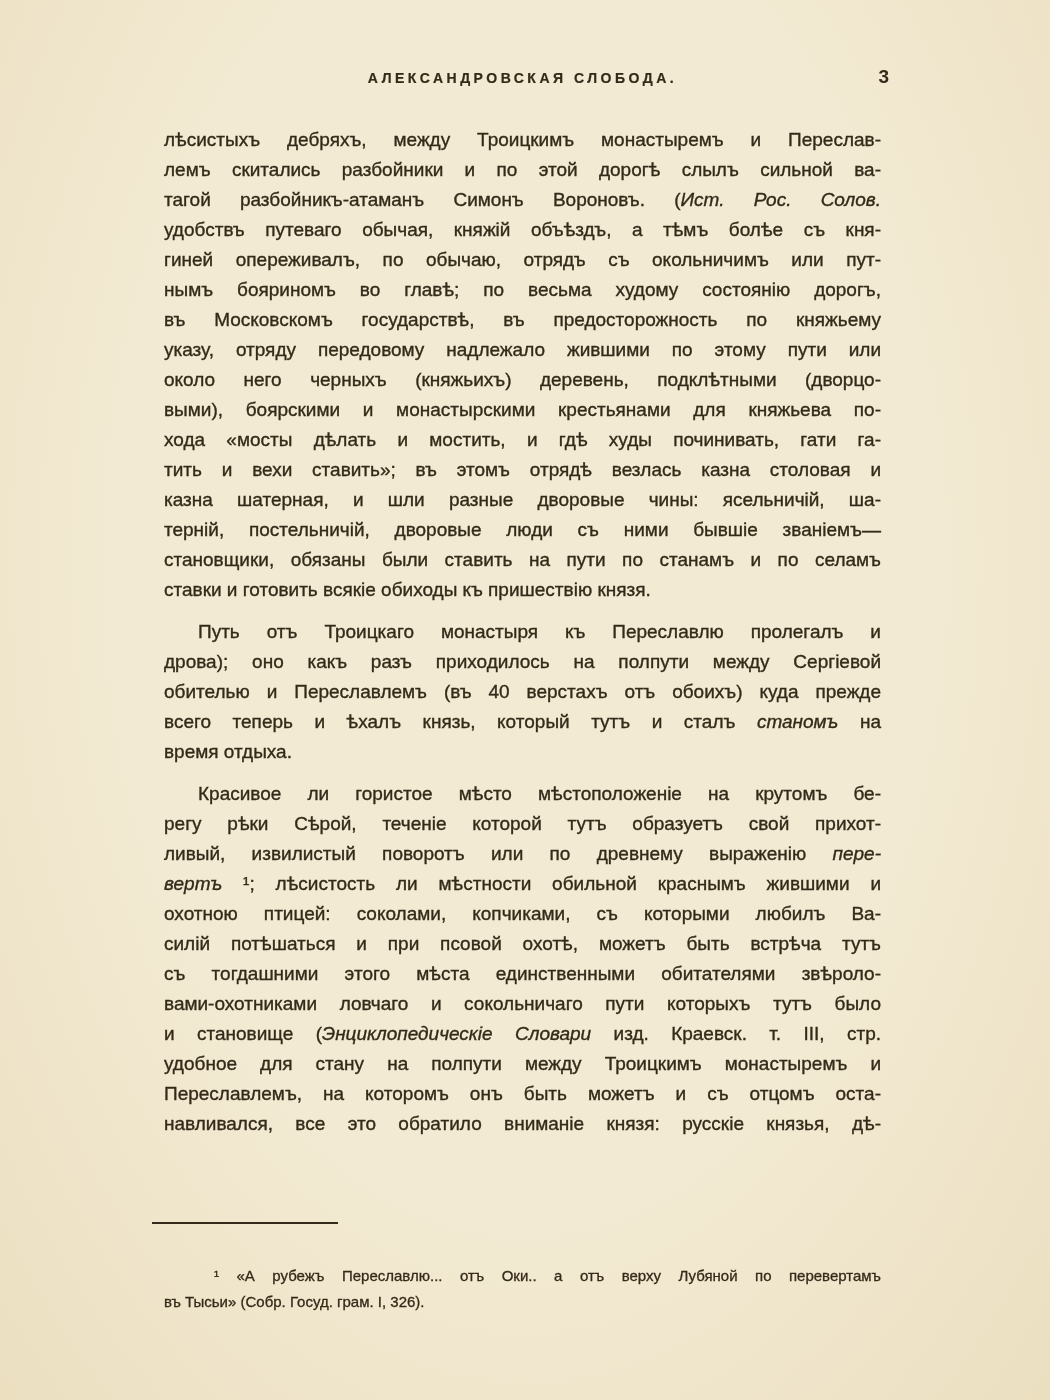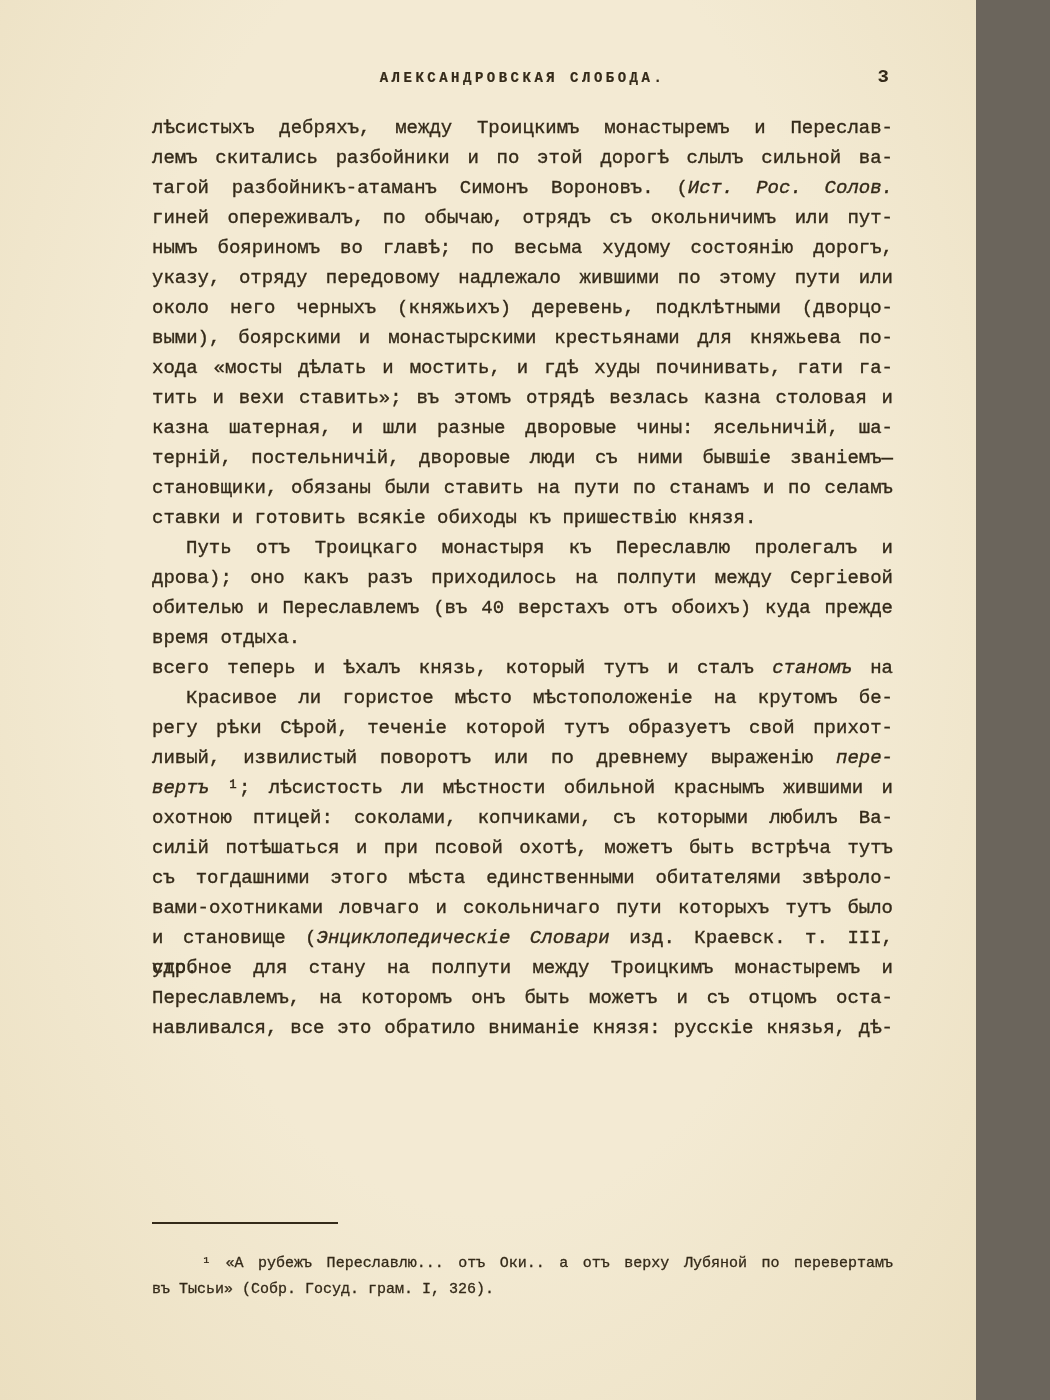--- a/index.html
+++ b/index.html
@@ -1,29 +1,29 @@
 <!DOCTYPE html>
 <html style="--paper: #f3ead3; --paper_edge: #ebdfc0; --ink: #342a19;"><head>
 <meta charset="utf-8">
 <style>
   * { box-sizing: border-box; }
   html, body { margin: 0; padding: 0; }
   body { background: #6b655c; }
 
   .page {
     position: relative;
-    width: 976px;
+    width: 1050px;
     height: 1400px;
     overflow: hidden;
     background: radial-gradient(ellipse at 50% 40%,
                 var(--paper, #f3ead3) 0%,
                 var(--paper, #f3ead3) 55%,
                 var(--paper_edge, #ebdfc0) 100%);
     color: var(--ink, #342a19);
-    font-family: Liberation Mono, monospace;
+    font-family: Liberation Sans, sans-serif;
     padding-left: 6px;
   }
 
   .running-header {
     position: absolute;
     top: 70px; left: 152px; width: 741px; height: 26px;
   }
   .header-title {
     text-align: center;
     font-size: 14px;
@@ -39,21 +39,21 @@
   }
 
   .body-text {
     position: absolute;
     top: 113px; left: 152px; width: 741px;
     font-size: 19px;
     line-height: 30px;
     -webkit-text-stroke: 0.35px currentColor;
   }
 
-  .paragraph { margin: 0; }
+  .paragraph { margin: 12px; }
 
   .line {
     text-align: justify;
     text-align-last: justify;
     height: 30px;
     overflow: visible;
   }
   .line.para-end { text-align-last: left; }
   .line.indented { text-indent: 34px; }
 
@@ -83,38 +83,40 @@
   <div class="running-header">
     <div class="header-title">АЛЕКСАНДРОВСКАЯ СЛОБОДА.</div>
     <div class="page-number">3</div>
   </div>
 
   <div class="body-text">
       <div class="paragraph">
         <div class="line"><span>лѣсистыхъ дебряхъ, между Троицкимъ монастыремъ и Переслав-</span></div>
         <div class="line"><span>лемъ скитались разбойники и по этой дорогѣ слылъ сильной ва-</span></div>
         <div class="line"><span>тагой разбойникъ-атаманъ Симонъ Вороновъ. (</span><em>Ист. Рос. Солов.</em></div>
+        <div class="line"><span>удобствъ путеваго обычая, княжій объѣздъ, а тѣмъ болѣе съ кня-</span></div>
         <div class="line"><span>гиней опереживалъ, по обычаю, отрядъ съ окольничимъ или пут-</span></div>
         <div class="line"><span>нымъ бояриномъ во главѣ; по весьма худому состоянію дорогъ,</span></div>
+        <div class="line"><span>въ Московскомъ государствѣ, въ предосторожность по княжьему</span></div>
         <div class="line"><span>указу, отряду передовому надлежало жившими по этому пути или</span></div>
         <div class="line"><span>около него черныхъ (княжьихъ) деревень, подклѣтными (дворцо-</span></div>
         <div class="line"><span>выми), боярскими и монастырскими крестьянами для княжьева по-</span></div>
         <div class="line"><span>хода «мосты дѣлать и мостить, и гдѣ худы починивать, гати га-</span></div>
         <div class="line"><span>тить и вехи ставить»; въ этомъ отрядѣ везлась казна столовая и</span></div>
         <div class="line"><span>казна шатерная, и шли разные дворовые чины: ясельничій, ша-</span></div>
         <div class="line"><span>терній, постельничій, дворовые люди съ ними бывшіе званіемъ—</span></div>
         <div class="line"><span>становщики, обязаны были ставить на пути по станамъ и по селамъ</span></div>
         <div class="line para-end"><span>ставки и готовить всякіе обиходы къ пришествію князя.</span></div>
       </div>
       <div class="paragraph">
         <div class="line indented"><span>Путь отъ Троицкаго монастыря къ Переславлю пролегалъ и</span></div>
         <div class="line"><span>дрова); оно какъ разъ приходилось на полпути между Сергіевой</span></div>
         <div class="line"><span>обителью и Переславлемъ (въ 40 верстахъ отъ обоихъ) куда прежде</span></div>
+        <div class="line"><span>всего теперь и ѣхалъ князь, который тутъ и сталъ </span><em>станомъ</em><span> на</span></div>
         <div class="line para-end"><span>время отдыха.</span></div>
-        <div class="line"><span>всего теперь и ѣхалъ князь, который тутъ и сталъ </span><em>станомъ</em><span> на</span></div>
       </div>
       <div class="paragraph">
         <div class="line indented"><span>Красивое ли гористое мѣсто мѣстоположеніе на крутомъ бе-</span></div>
         <div class="line"><span>регу рѣки Сѣрой, теченіе которой тутъ образуетъ свой прихот-</span></div>
         <div class="line"><span>ливый, извилистый поворотъ или по древнему выраженію </span><em>пере-</em></div>
         <div class="line"><em>вертъ</em><span> ¹; лѣсистость ли мѣстности обильной краснымъ жившими и</span></div>
         <div class="line"><span>охотною птицей: соколами, копчиками, съ которыми любилъ Ва-</span></div>
         <div class="line"><span>силій потѣшаться и при псовой охотѣ, можетъ быть встрѣча тутъ</span></div>
         <div class="line"><span>съ тогдашними этого мѣста единственными обитателями звѣроло-</span></div>
         <div class="line"><span>вами-охотниками ловчаго и сокольничаго пути которыхъ тутъ было</span></div>

